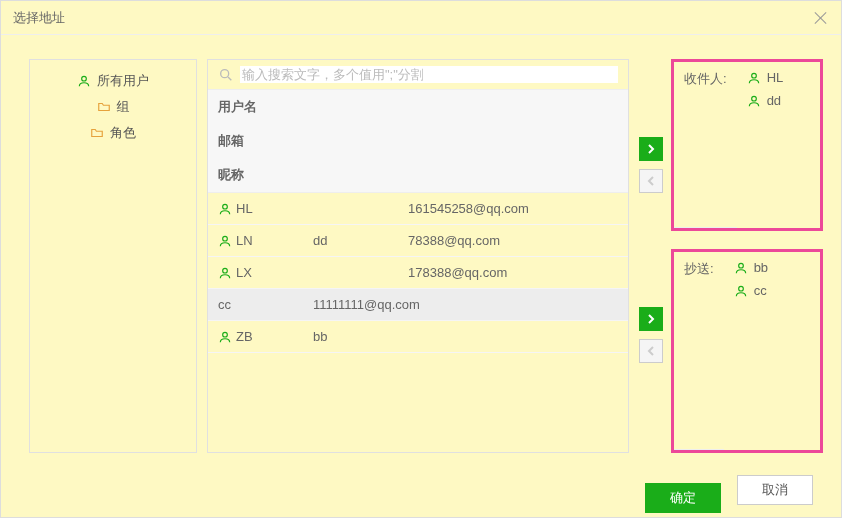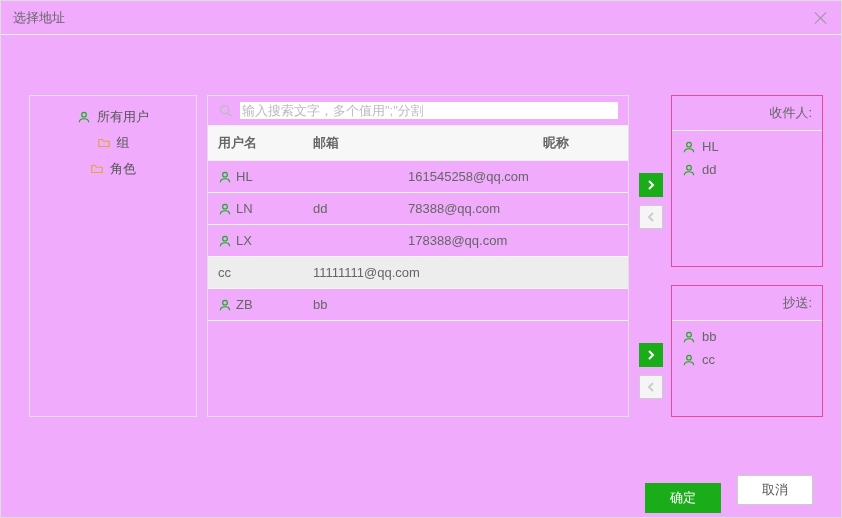--- a/index.html
+++ b/index.html
@@ -9,22 +9,21 @@
     font-size: 13px;
     color: #333;
     background: #fff;
   }
   .dialog {
     width: 842px;
     height: 518px;
     border: 1px solid #ddd;
     display: flex;
     flex-direction: column;
-    background: #f0abfc;
-    gap: 36px;
+    background: #fef9c3;
   }
   .titlebar {
     height: 34px;
     display: flex;
     align-items: center;
     justify-content: space-between;
     padding: 0 12px;
     border-bottom: 1px solid #eee;
   }
   .titlebar .title { color: #666; }
@@ -88,20 +87,21 @@
     color: #333;
   }
   .searchbar input::placeholder { color: #bbb; }
 
   .table-head {
     display: flex;
     background: #f7f7f7;
     border-bottom: 1px solid #eee;
     font-weight: bold;
     color: #666;
+    flex-direction: column;
   }
   .table-head .cell, .row .cell {
     padding: 8px 10px;
   }
   .col-user { width: 95px; display:flex; align-items:center; gap:4px;}
   .col-nick { width: 95px; }
   .col-mail { flex: 1; }
 
   .rows { flex:1; overflow:auto; }
   .row {
@@ -127,25 +127,24 @@
     display: flex; align-items:center; justify-content:center;
     border: 1px solid #ccc;
     background: #fff;
     cursor: pointer;
   }
   .tbtn.green { background: #1aad19; border-color:#1aad19; }
   .tbtn.green svg path { stroke:#fff; }
   .tbtn.disabled { background:#f5f5f5; cursor:default; }
   .tbtn.disabled svg path { stroke:#ccc; }
   .panel {
-    border: 1px solid #ec4899;
+    border: 3px solid #ec4899;
     flex:1;
     display:flex;
-    flex-direction:column;
-    text-align:right;
+    flex-direction:row;
   }
   .panel-title {
     padding: 8px 10px;
     border-bottom: 1px solid #eee;
     color:#666;
   }
   .panel-body { flex:1; padding: 4px 0; }
   .sel-item {
     display:flex; align-items:center; gap:6px;
     padding: 4px 10px;

